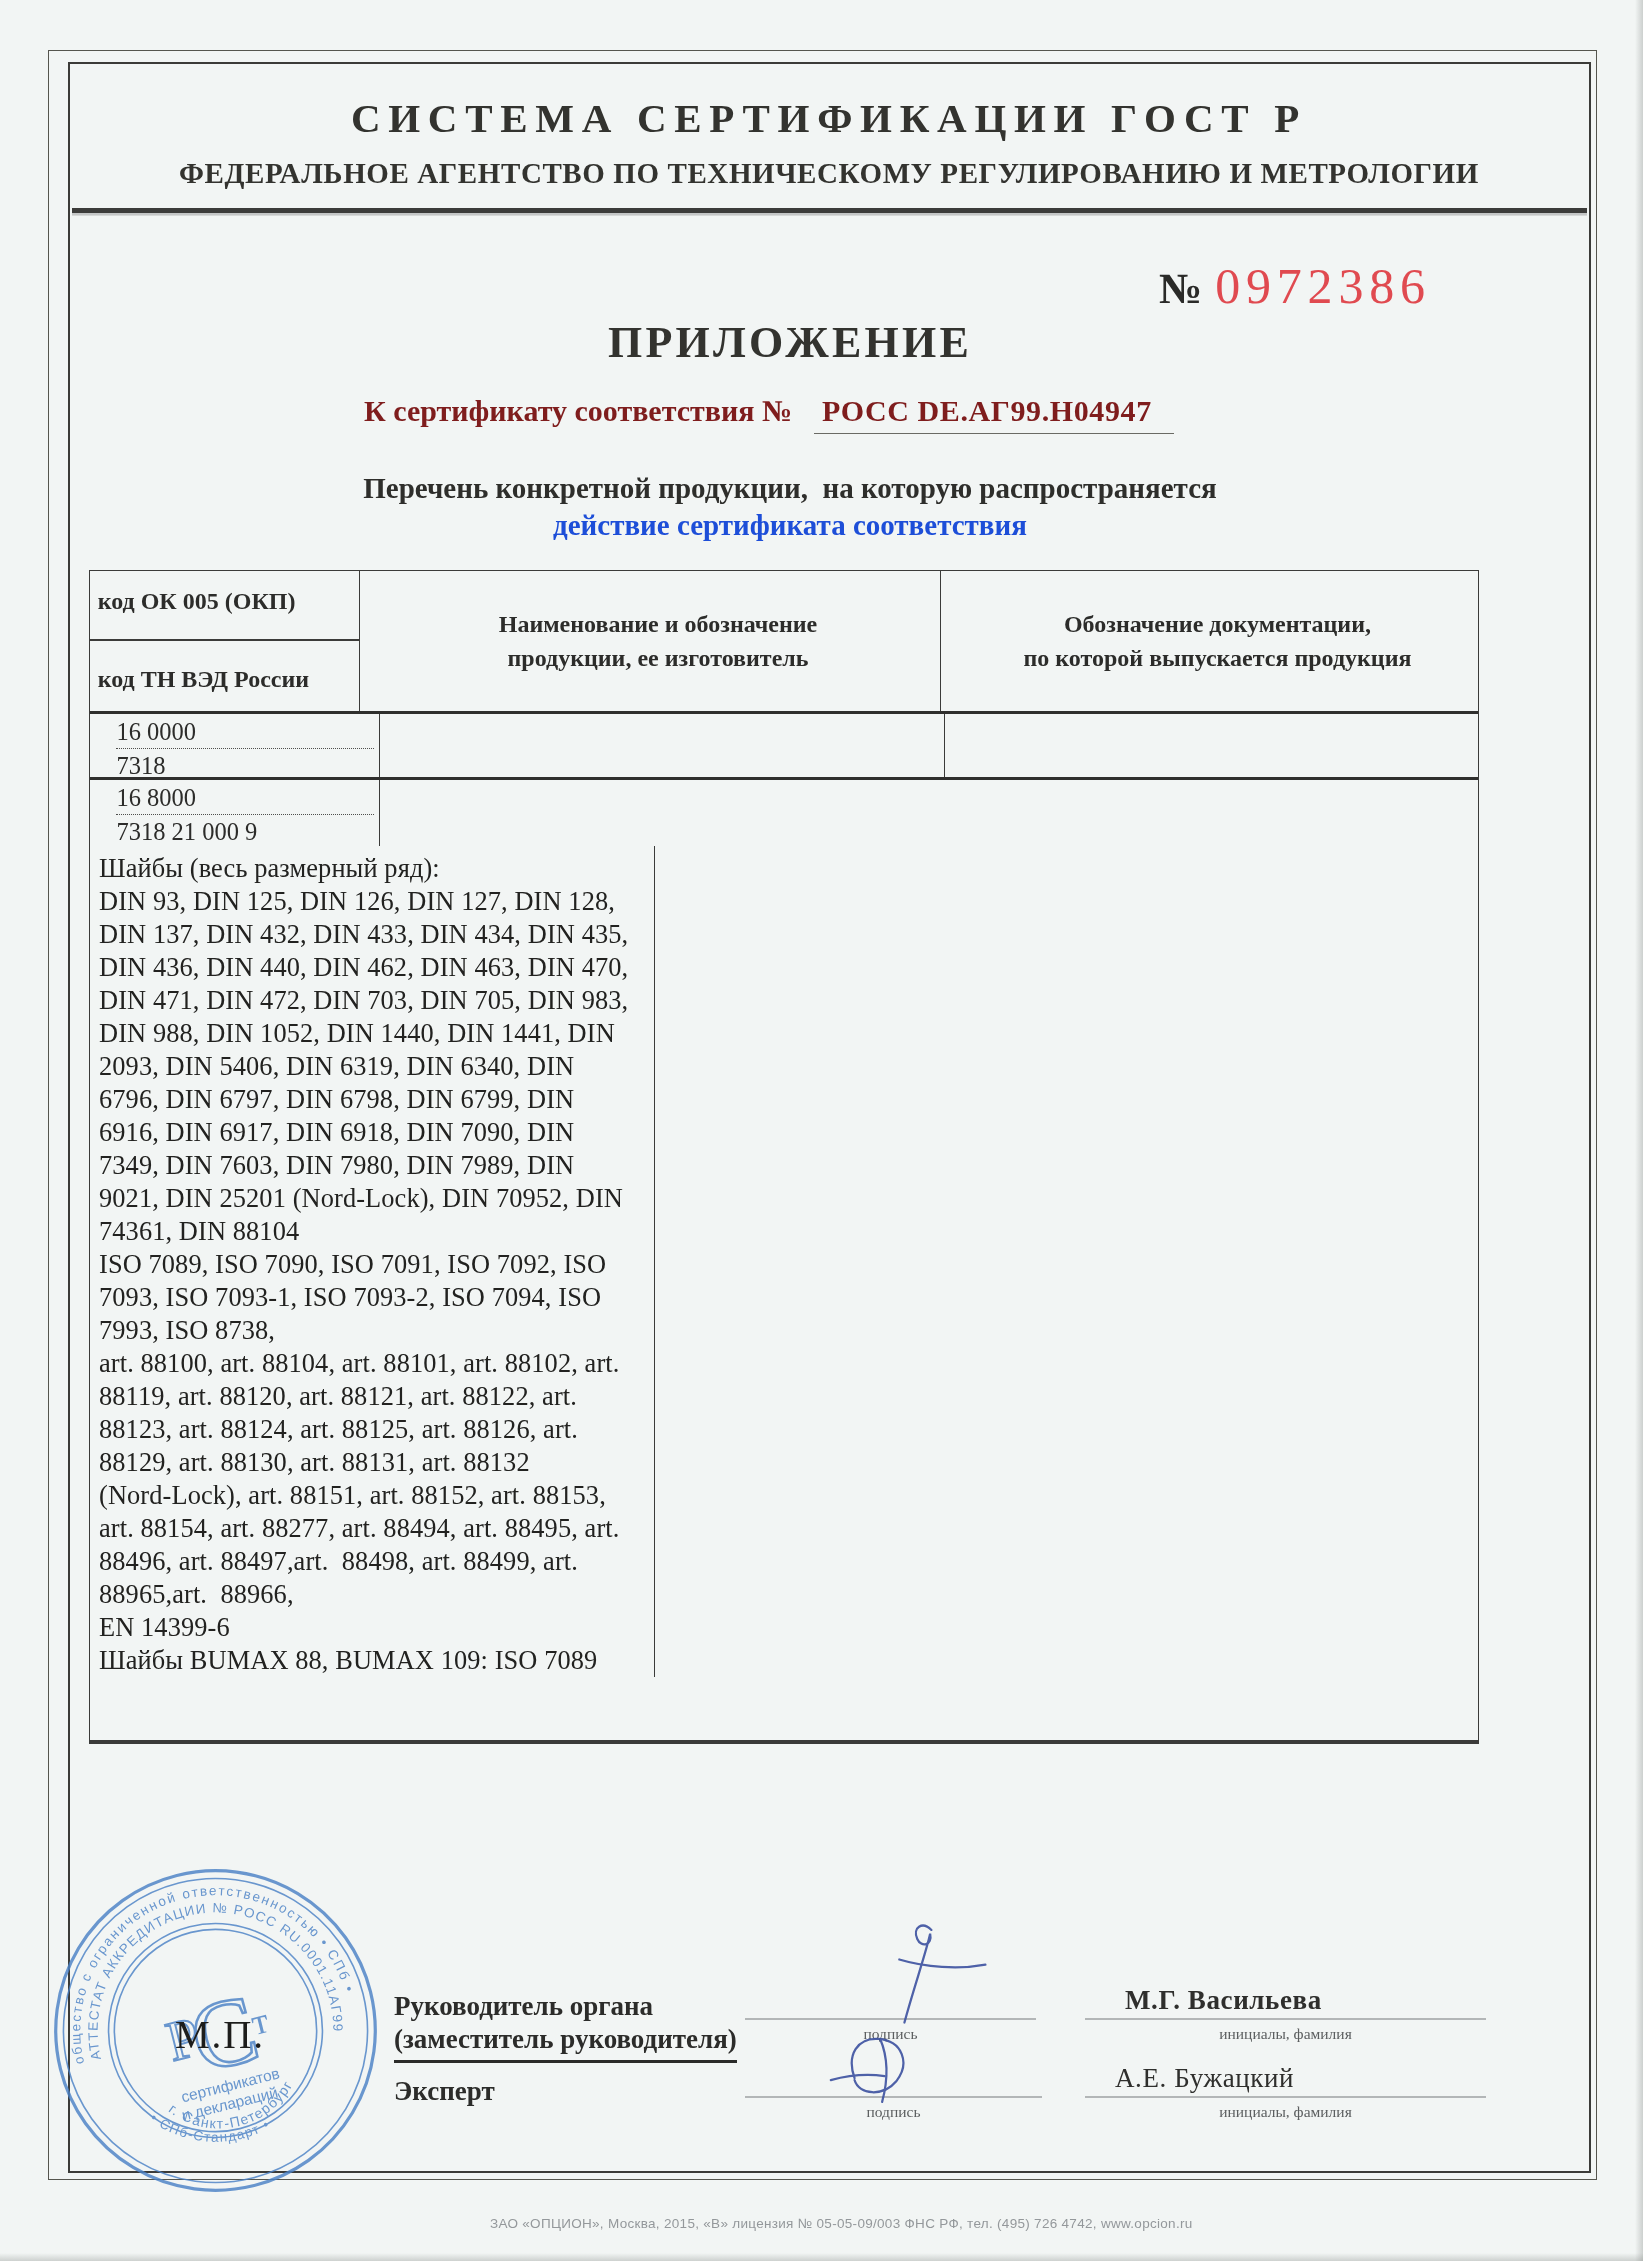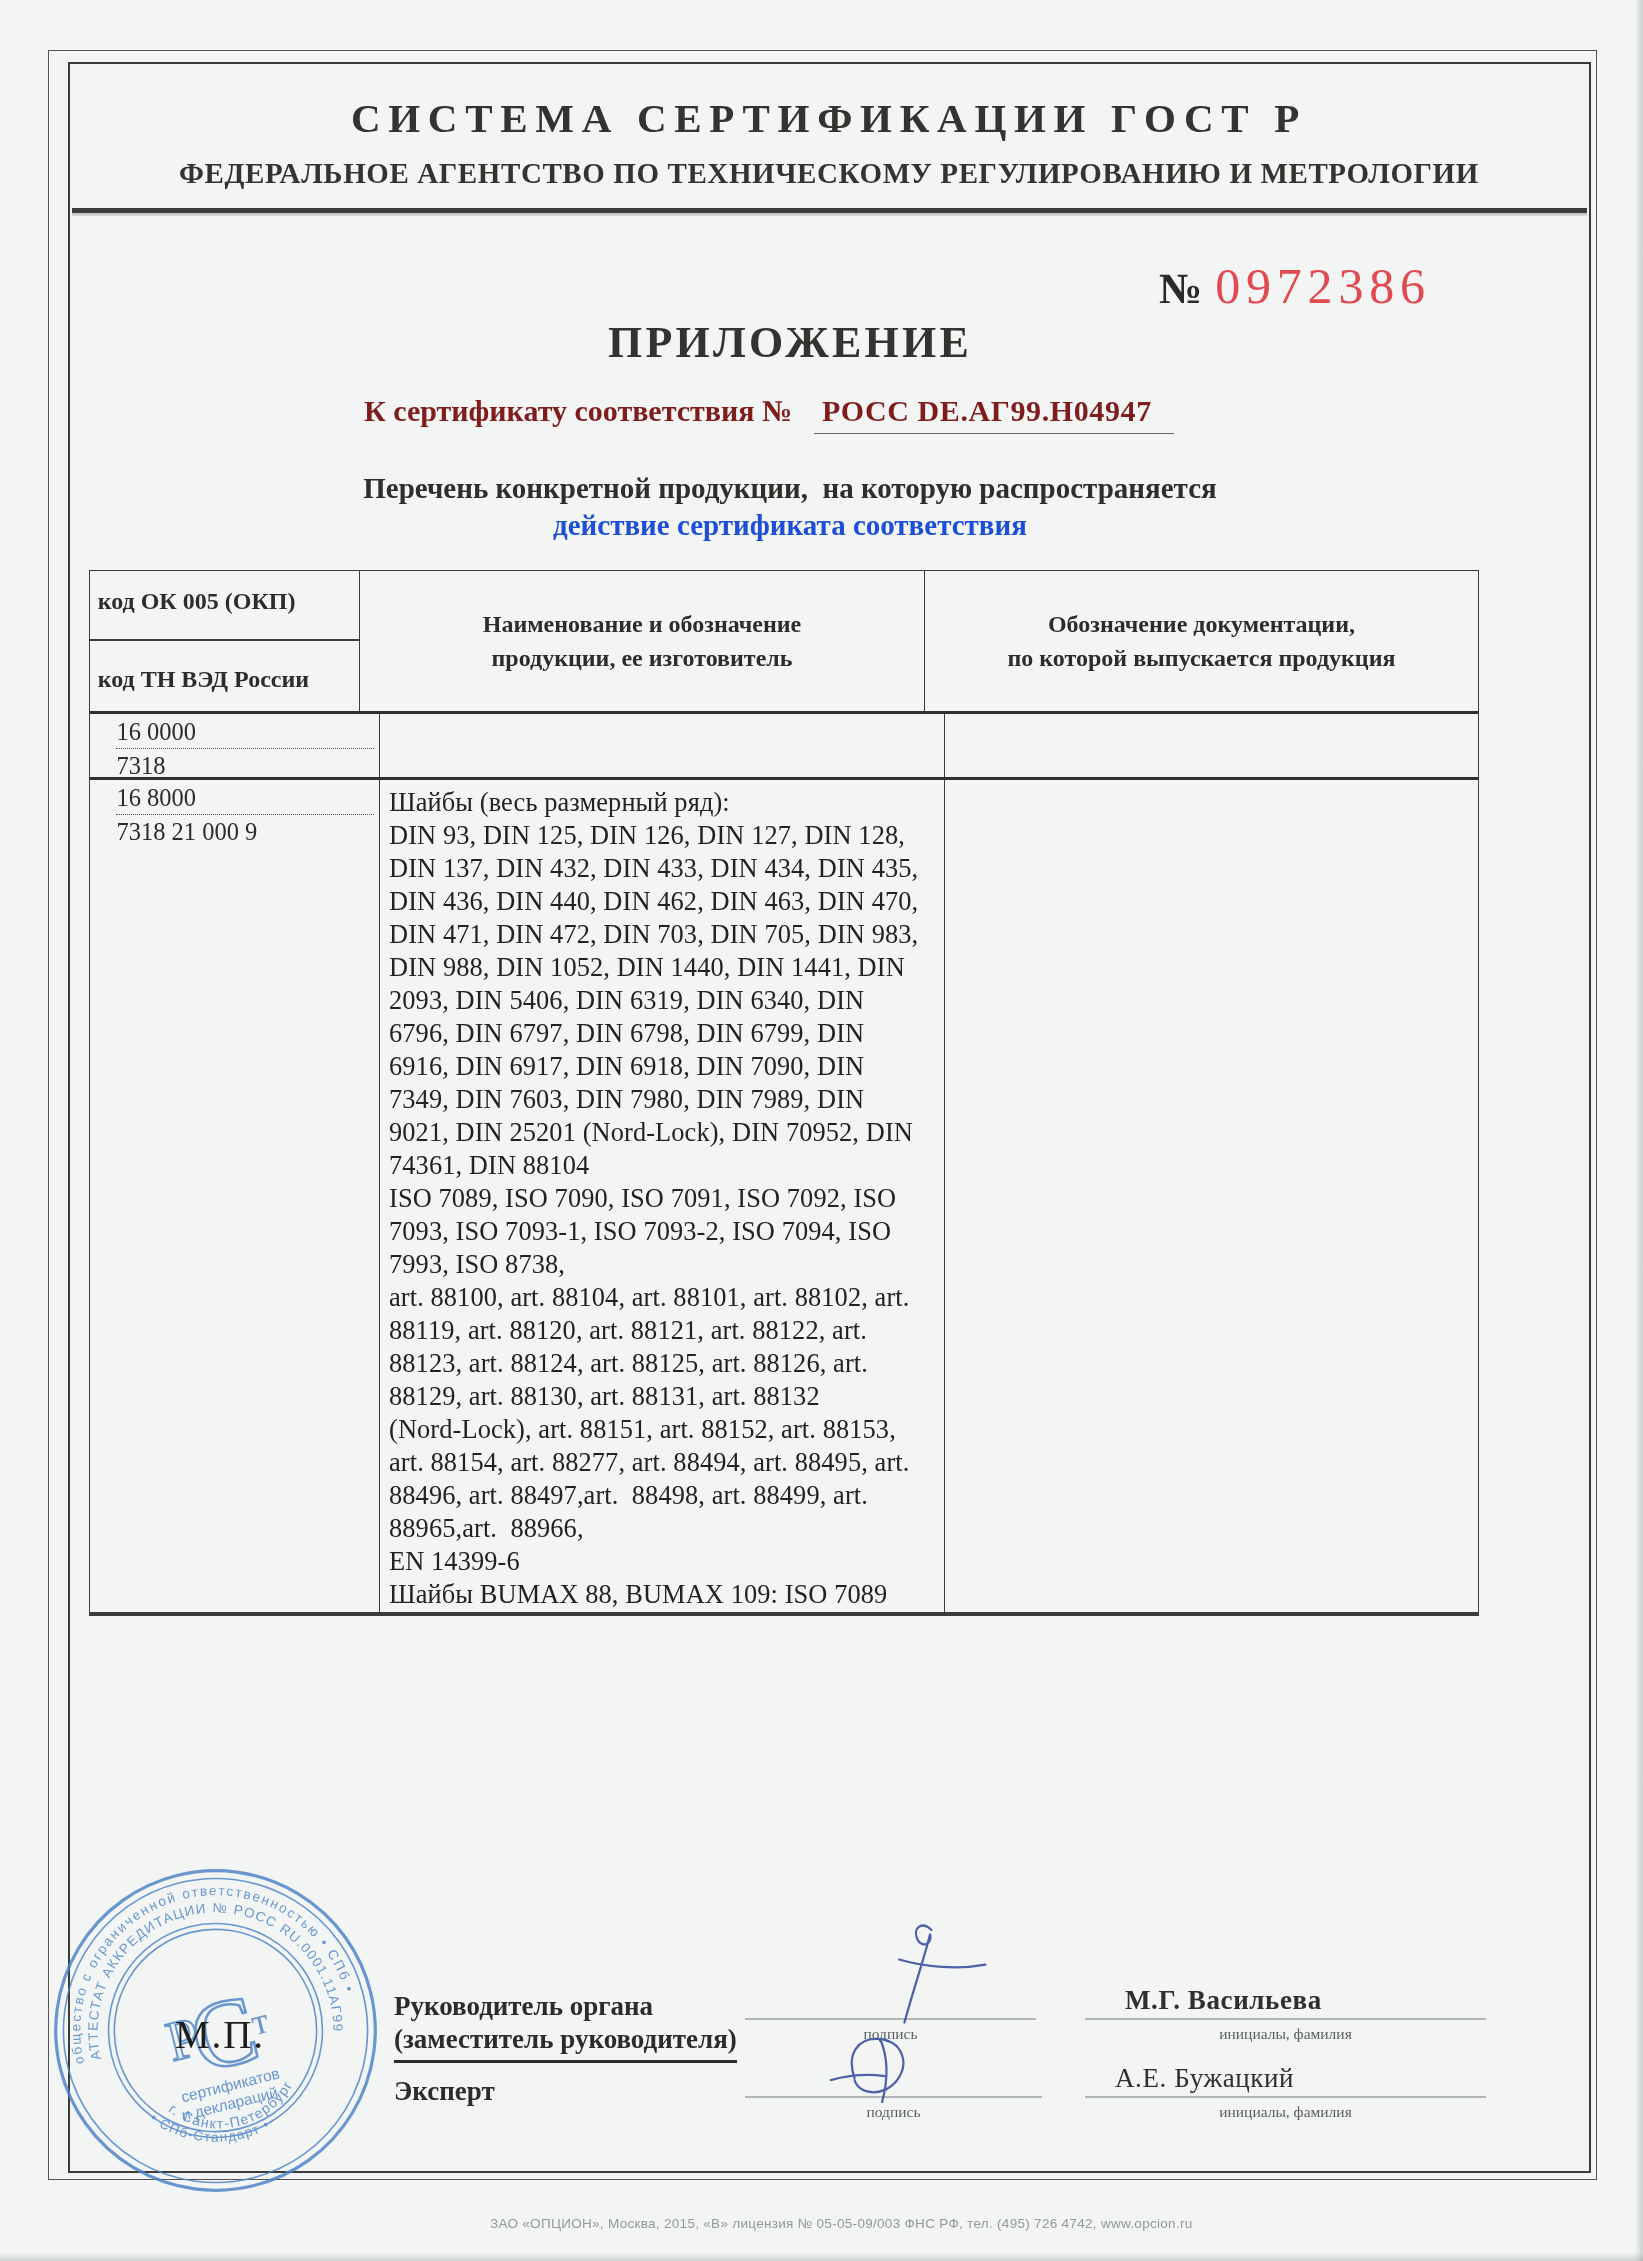--- a/index.html
+++ b/index.html
@@ -51,23 +51,23 @@
     font-size:29px;font-weight:bold;color:#1d4ed8;}
 
   
   .ptable{position:absolute;left:89px;top:570px;width:1390px;
     border:1.9px solid #3b3b39;border-bottom-width:4.5px;box-sizing:border-box;}
   .trow{display:flex;box-sizing:border-box;}
   .c{box-sizing:border-box;}
   .col1{width:270px;border-right:1.9px solid #3b3b39;position:relative;}
   .col2{width:565px;border-right:1.9px solid #3b3b39;}
   .col3{flex:1;}
-  .thead{height:143px;border-bottom:3.9px solid #2f2f2d;}
+  .thead{height:143px;border-bottom:3.9px solid #2f2f2d;gap:16px;}
   .r1{height:66px;border-bottom:3.9px solid #2f2f2d;}
-  .r2{height:832px;}
+  .r2{height:960px;flex-direction:column;}
   .c1top{position:absolute;left:7.7px;top:17px;font-size:24px;font-weight:bold;}
   .c1rule{position:absolute;left:0;top:68px;width:100%;height:1.9px;background:#3b3b39;}
   .c1bot{position:absolute;left:7.7px;top:95px;font-size:24px;font-weight:bold;}
   .hcent{display:flex;align-items:center;justify-content:center;text-align:center;
     font-size:24px;font-weight:bold;white-space:pre-line;line-height:34px;}
   .codecell{padding:3.9px 0 0 6.4px;font-size:24.5px;line-height:28px;margin-left:20px;}
   .dotted{border-top:1.9px dotted #4f4f4d;margin:2.6px 5.2px 2.6px 0;}
   .bigcell{padding:6.4px 7.7px 0 9px;font-size:26.4px;line-height:33px;
     white-space:pre-wrap;letter-spacing:0.1px;color:#222220;}
 

